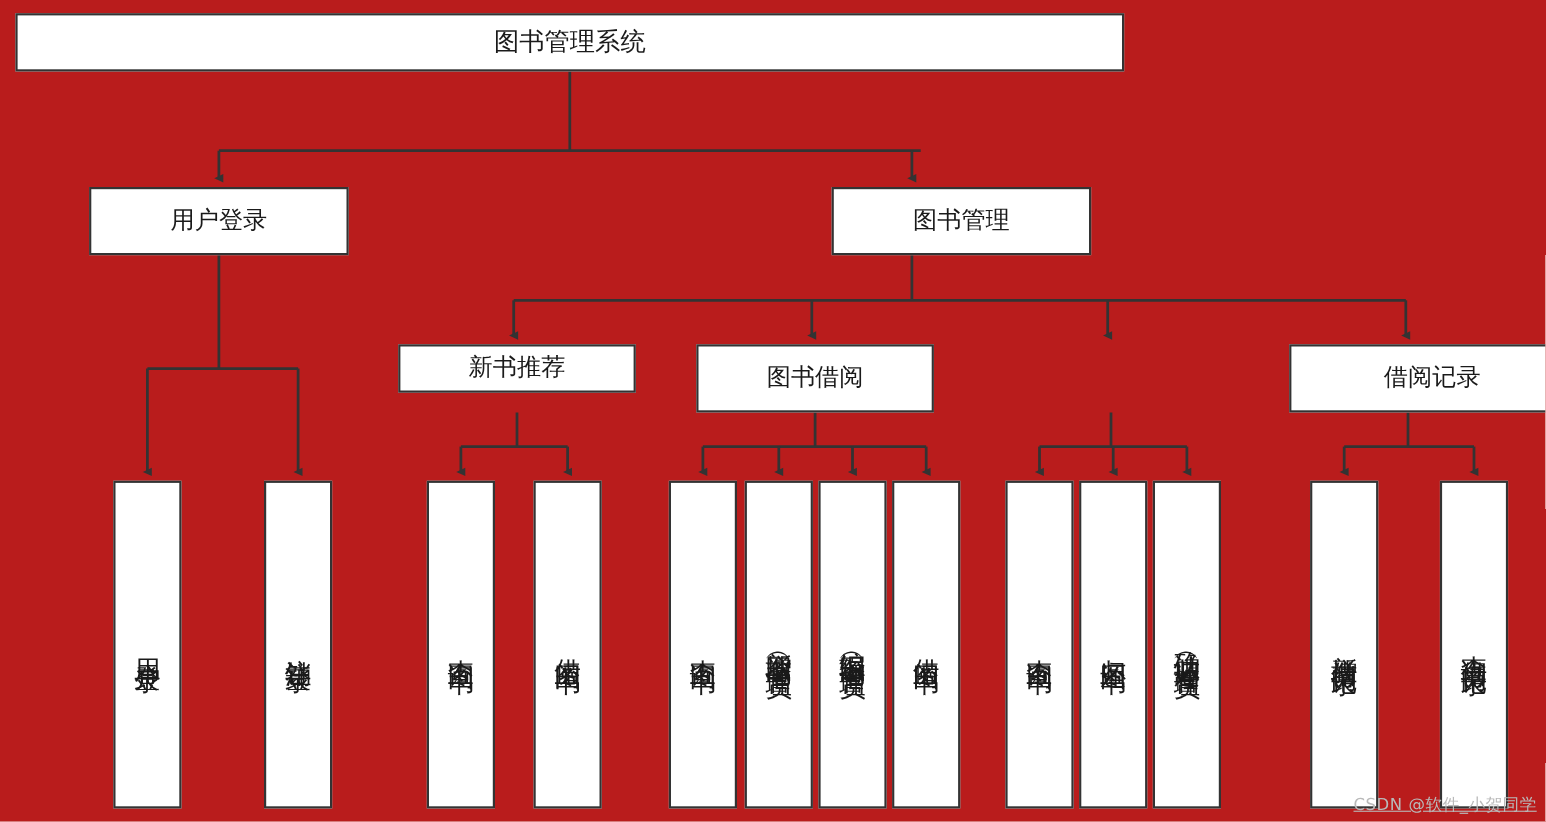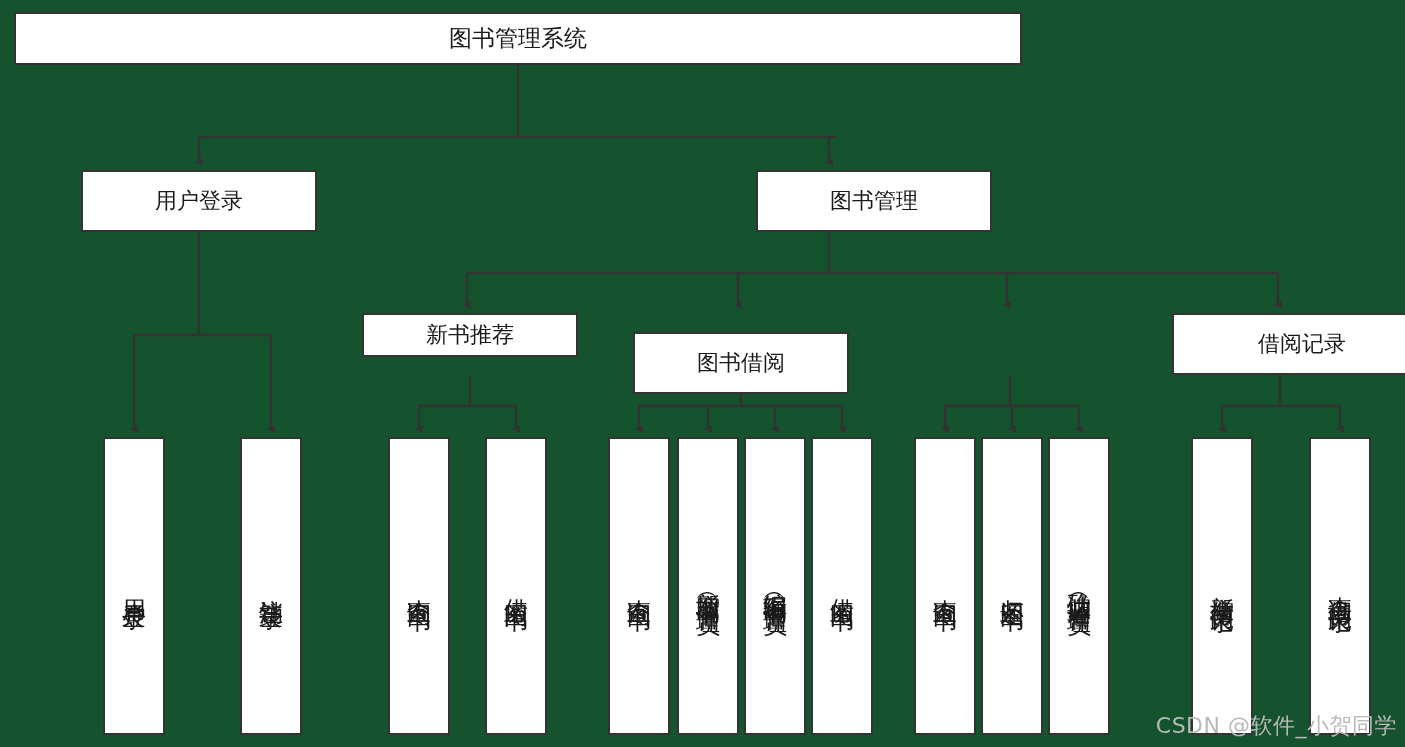--- a/index.html
+++ b/index.html
@@ -8,21 +8,21 @@
     padding: 0;
     background: #ffffff;
   }
   body {
     font-family: "DejaVu Sans", "Liberation Sans", sans-serif;
   }
   #diagram-root {
     position: relative;
     width: 1405px;
     height: 747px;
-    background: #14532d;
+    background: #b91c1c;
     overflow: hidden;
   }
   #edges-layer {
     position: absolute;
     left: 0;
     top: 0;
     width: 1405px;
     height: 747px;
     pointer-events: none;
   }
@@ -60,25 +60,26 @@
     justify-content: center;
   }
   .node.vert .label {
     white-space: nowrap;
     line-height: 1.0;
   }
   #watermark {
     position: absolute;
     right: 8px;
     bottom: 6px;
-    font-size: 22px;
+    font-size: 15px;
     color: #b9b9b9;
     letter-spacing: 0.5px;
     white-space: nowrap;
     user-select: none;
+    text-decoration: underline;
   }
 </style>
 </head>
 <body>
 
 <div id="diagram-root">
 
   <svg id="edges-layer" viewBox="0 0 1405 747" width="1405" height="747" xmlns="http://www.w3.org/2000/svg">
     <defs>
       <marker id="arrowhead" markerWidth="9" markerHeight="9" refX="4.2" refY="4.4" orient="auto" markerUnits="userSpaceOnUse">
@@ -136,21 +137,21 @@
   <div class="node horiz" style="left:81px; top:170px; width:236px; height:62px;">
     <span class="label">用户登录</span>
   </div>
   <div class="node horiz" style="left:711px; top:170px; width:236px; height:62px;margin-left:45px;">
     <span class="label">图书管理</span>
   </div>
 
   <div class="node horiz" style="left:362px; top:313px; width:216px; height:44px;">
     <span class="label">新书推荐</span>
   </div>
-  <div class="node horiz" style="left:633px; top:313px; width:216px; height:62px;margin-top:19px;">
+  <div class="node horiz" style="left:633px; top:313px; width:216px; height:62px;">
     <span class="label">图书借阅</span>
   </div>
   <div class="node horiz" style="left:1172px; top:313px; width:260px; height:62px;">
     <span class="label">借阅记录</span>
   </div>
 
   <div class="node vert" style="left:103px; top:437px; width:62px; height:298px;">
     <span class="label">用户登录</span>
   </div>
   <div class="node vert" style="left:240px; top:437px; width:62px; height:298px;">

